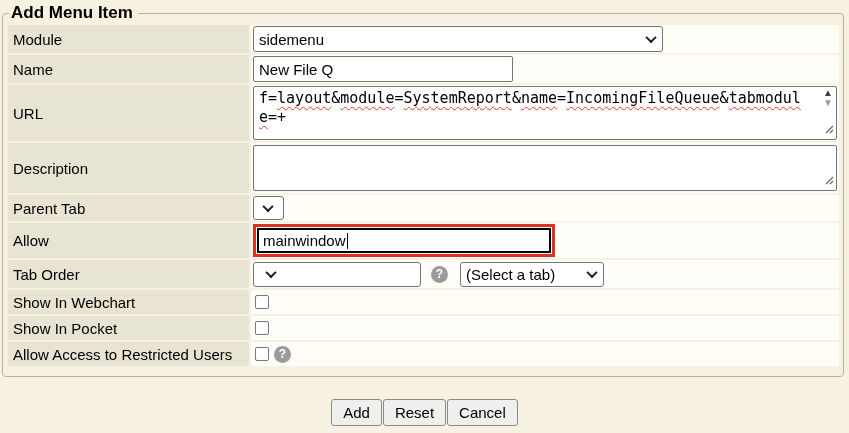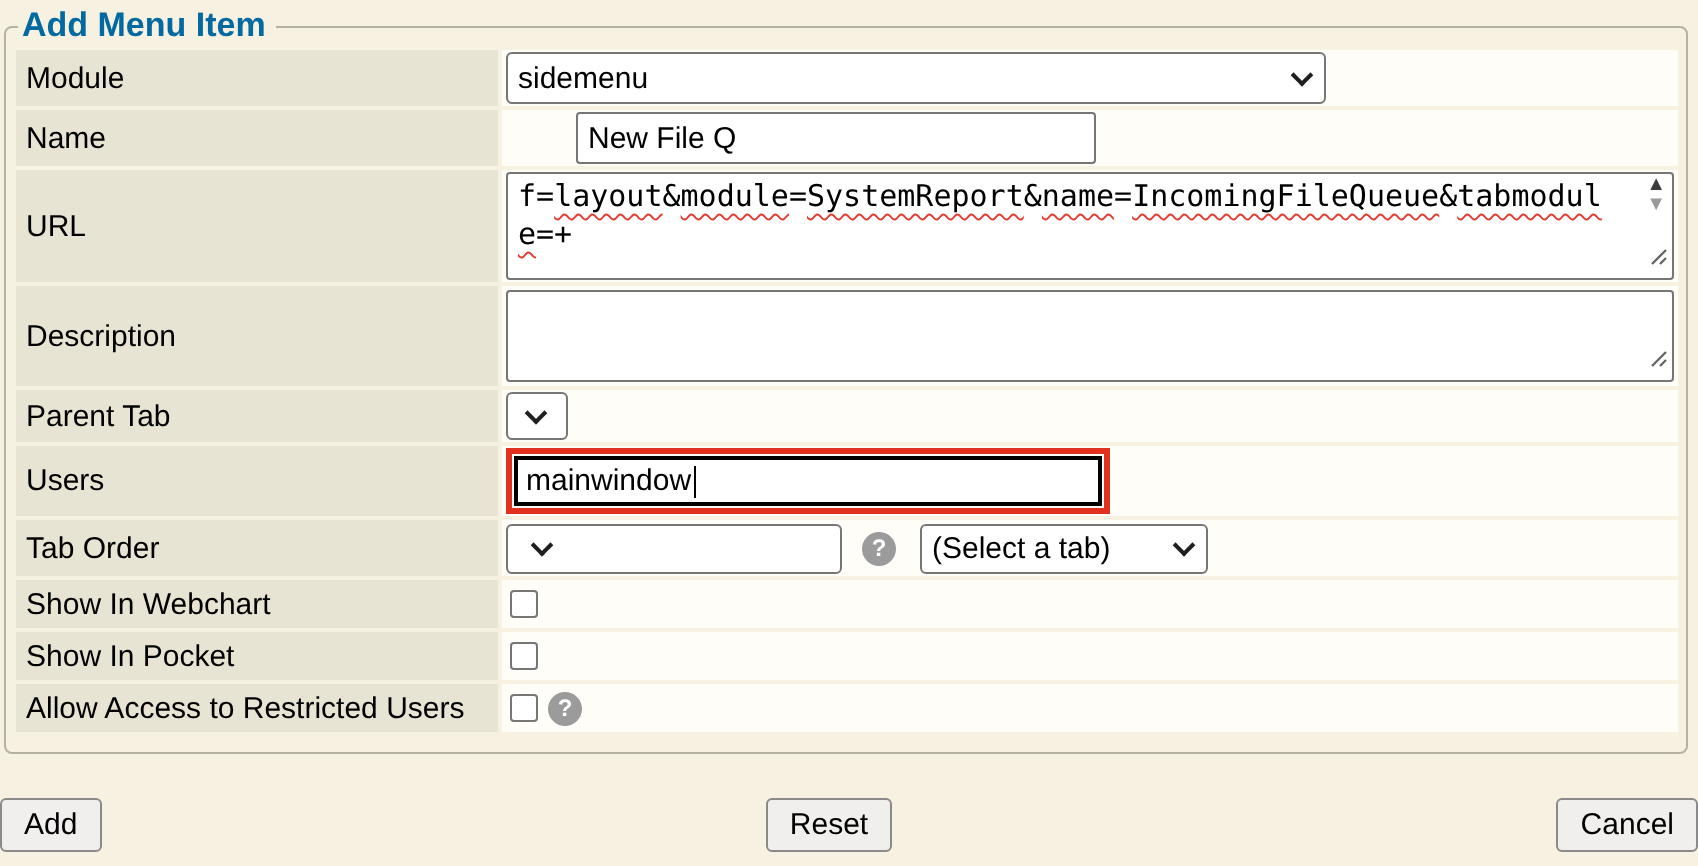--- a/index.html
+++ b/index.html
@@ -14,21 +14,21 @@
 
   fieldset.form-frame {
     margin: 3px 5px 0 2px;
     border: 1px solid #b6b2a2;
     border-radius: 4px;
     padding: 2px 4px 10px 5px;
   }
   legend.form-legend {
     font-size: 17px;
     font-weight: bold;
-    color: #0369a1;
+    color: #000000;
     padding: 0 5px 0 2px;
     margin-left: 1px;
   }
 
   .form-table { display: flex; flex-direction: column; }
   .row { display: flex; gap: 2px; margin-bottom: 2px; }
   .row:last-child { margin-bottom: 0; }
   .label-cell {
     width: 241px; min-width: 241px;
     background: #e8e4d3;
@@ -65,21 +65,21 @@
   .select-mini { width: 31px; height: 24px; justify-content: center; }
   .select-mini .chev { margin-left: 0; }
   .select-pos { width: 168px; height: 25px; }
   .select-tab { width: 144px; height: 25px; }
 
   
   .text-input {
     border: 1px solid #767676; border-radius: 2px;
     background: #fff; font-size: 15px;
     font-family: "Liberation Sans", sans-serif;
-    padding: 0 5px; height: 26px; width: 260px; margin-left: 35px;
+    padding: 0 5px; height: 26px; width: 260px;
   }
 
   
   .textarea-box {
     position: relative;
     width: 100%;
     border: 1px solid #767676; border-radius: 2px;
     background: #fff;
     overflow: hidden;
   }
@@ -140,21 +140,21 @@
     border: 1px solid #767676; border-radius: 2px;
     background: #fff; flex: none; margin-left: 2px;
     cursor: default;
   }
 
   .gap10 { width: 10px; flex: none; } .gap12 { width: 12px; flex: none; } .gap5 { width: 5px; flex: none; }
 
   
   .button-bar {
     margin-top: 22px;
-    display: flex; justify-content: space-between; gap: 19px;
+    display: flex; justify-content: center; gap: 1px;
   }
   .btn {
     font-family: "Liberation Sans", sans-serif;
     font-size: 15px; color: #000;
     background: #f0efee; border: 1px solid #8a8a8a; border-radius: 3px;
     padding: 2px 11px; height: 27px;
     cursor: pointer;
   }
 </style>
 </head>
@@ -217,21 +217,21 @@
     <div class="row h24">
       <div class="label-cell">Parent Tab</div>
       <div class="value-cell">
         <div class="select select-mini">
           <span class="chev"></span>
         </div>
       </div>
     </div>
 
     <div class="row h29">
-      <div class="label-cell">Users</div>
+      <div class="label-cell">Allow</div>
       <div class="value-cell">
         <div class="highlight-box">
           <div class="target-input">
             <span>mainwindow</span>
             <span class="caret"></span>
           </div>
         </div>
       </div>
     </div>
 

